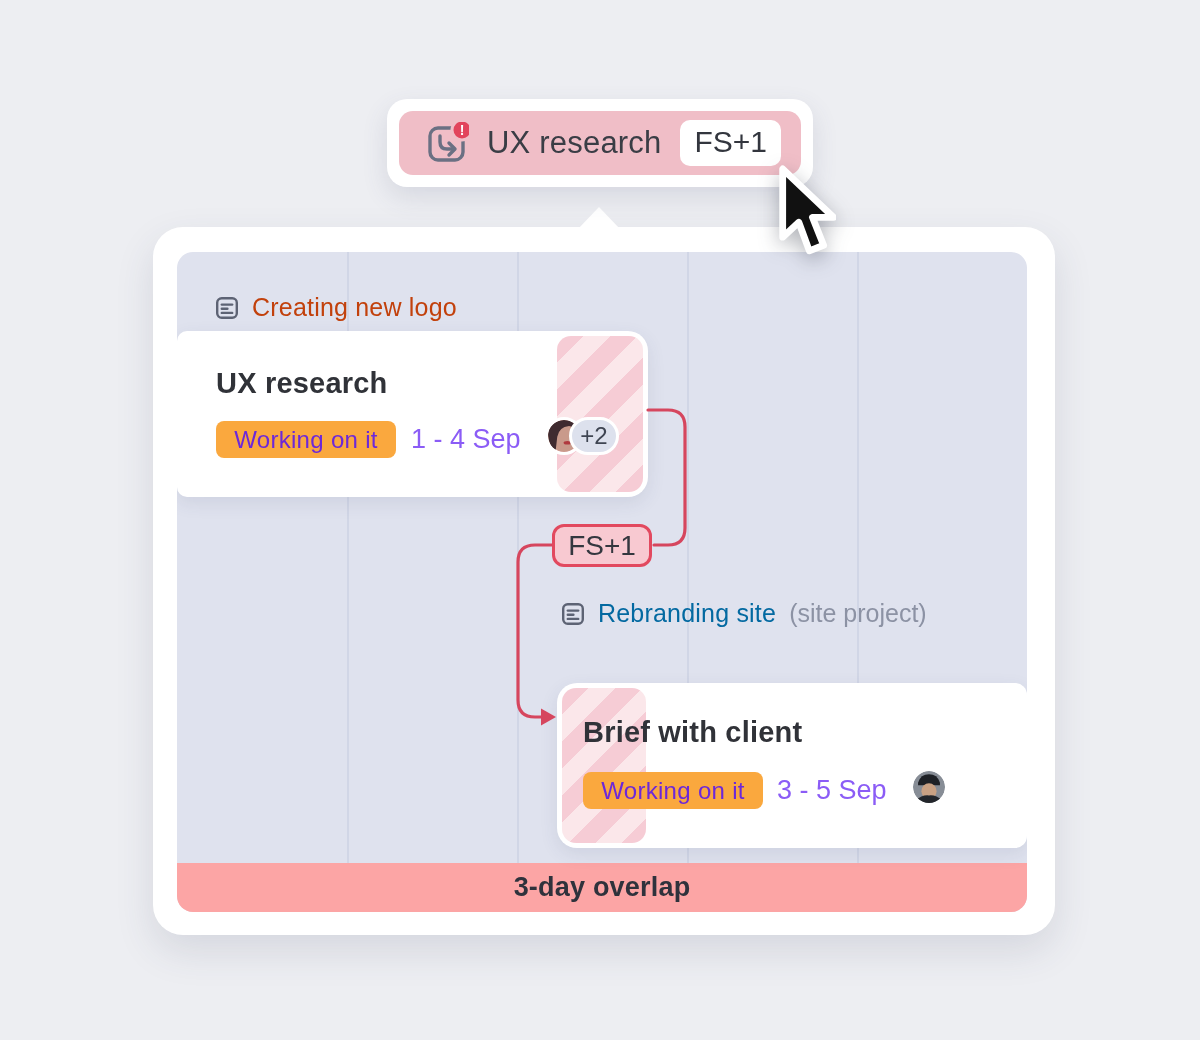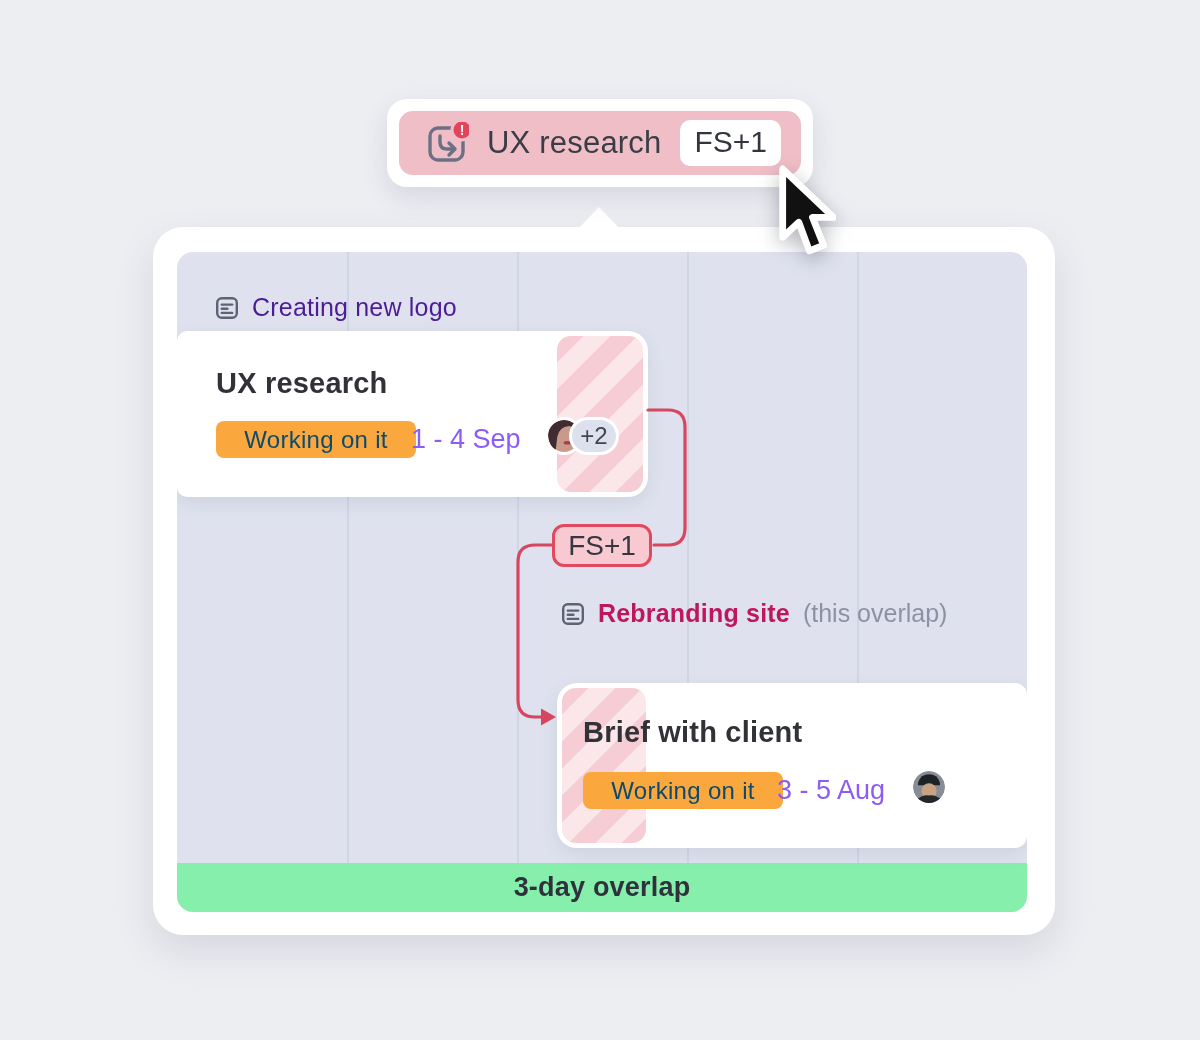--- a/index.html
+++ b/index.html
@@ -27,44 +27,44 @@
     filter:drop-shadow(0 6px 10px rgba(40,45,60,.35)); }
 
   
   .main-card { position:absolute; left:153px; top:227px; width:902px; height:708px;
     background:#ffffff; border-radius:30px; box-shadow:0 16px 38px rgba(55,65,95,.13); z-index:1; }
   .panel { position:absolute; left:24px; top:25px; width:850px; height:660px;
     border-radius:16px; overflow:hidden; background:#dfe2ee; display:flex; flex-direction:column; }
   .grid-area { position:relative; flex:1; }
   .gridline { position:absolute; top:0; bottom:0; width:2px; background:#d1d6e6; }
 
-  .overlap-bar { height:49px; background:#86efac; display:flex; align-items:center; justify-content:center; }
+  .overlap-bar { height:49px; background:#fca5a5; display:flex; align-items:center; justify-content:center; }
   .overlap-bar span { font-size:27px; font-weight:700; color:#2f323c; letter-spacing:.2px; }
 
   
   .group-header { position:absolute; display:flex; align-items:center; gap:13px; z-index:1; }
-  .group-header .gname { font-size:25px; font-weight:500; color:#4c1d95; letter-spacing:.2px; }
+  .group-header .gname { font-size:25px; font-weight:500; color:#c2410c; letter-spacing:.2px; }
   .group-header .gsuffix { font-size:25px; font-weight:400; color:#8c92a4; }
   .gh-1 { left:38px; top:41px; }
   .gh-2 { left:384px; top:347px; }
 
   
   .task-card { position:absolute; background:#ffffff; box-shadow:0 6px 18px rgba(60,70,110,.10); z-index:2; }
   .task-1 { left:0; top:79px; width:471px; height:166px; border-radius:10px 20px 20px 10px; }
   .task-2 { left:380px; top:389px; width:470px; height:165px; border-radius:20px 12px 12px 20px;margin-top:42px; }
   .stripes { position:absolute; top:5px; bottom:5px; border-radius:14px;
     background:repeating-linear-gradient(135deg,#f6ccd5 0 19px,#fbe7ea 19px 38px); }
   .stripes-right { right:5px; width:86px; }
   .stripes-left { left:5px; width:84px; }
   .task-title { position:absolute; font-size:29px; font-weight:700; color:#303238; letter-spacing:.2px; }
   .t1-title { left:39px; top:36px; }
   .t2-title { left:26px; top:33px; }
-  .status-badge { position:absolute; width:200px; height:37px; background:#faa83e; border-radius:8px;
+  .status-badge { position:absolute; width:180px; height:37px; background:#faa83e; border-radius:8px;
     display:flex; align-items:center; justify-content:center;
-    font-size:24px; color:#0c4a6e; letter-spacing:.3px; }
+    font-size:24px; color:#6d28d9; letter-spacing:.3px; }
   .t1-badge { left:39px; top:90px; }
   .t2-badge { left:26px; top:89px; }
   .task-dates { position:absolute; font-size:27px; color:#8b5cf6; height:37px; display:flex; align-items:center; }
   .t1-dates { left:234px; top:90px; }
   .t2-dates { left:220px; top:89px; }
 
   .avatar { position:absolute; width:38px; height:38px; border-radius:50%;
     border:3px solid #ffffff; overflow:hidden; }
   .t1-avatar { left:368px; top:86px; z-index:2; }
   .t2-avatar { left:353px; top:85px; }
@@ -148,29 +148,29 @@
 
         <div class="dep-badge">FS+1</div>
 
         <div class="group-header gh-2">
           <svg width="24" height="24" viewBox="0 0 24 24">
             <rect x="2.2" y="2.2" width="19.6" height="19.6" rx="4.5" fill="none" stroke="#5d6374" stroke-width="2.4"></rect>
             <line x1="6.8" y1="8.6" x2="17.2" y2="8.6" stroke="#5d6374" stroke-width="2.4" stroke-linecap="round"></line>
             <line x1="6.8" y1="12.8" x2="12.4" y2="12.8" stroke="#5d6374" stroke-width="2.4" stroke-linecap="round"></line>
             <line x1="6.8" y1="16.9" x2="17.2" y2="16.9" stroke="#5d6374" stroke-width="2.4" stroke-linecap="round"></line>
           </svg>
-          <span class="gname" style="font-weight:700; color:#be185d;">Rebranding site</span>
-          <span class="gsuffix">(this overlap)</span>
+          <span class="gname" style="font-weight:400; color:#0369a1;">Rebranding site</span>
+          <span class="gsuffix">(site project)</span>
         </div>
 
         <div class="task-card task-2">
           <div class="stripes stripes-left"></div>
           <div class="task-title t2-title">Brief with client</div>
           <div class="status-badge t2-badge">Working on it</div>
-          <div class="task-dates t2-dates">3 - 5 Aug</div>
+          <div class="task-dates t2-dates">3 - 5 Sep</div>
           <div class="avatar t2-avatar">
             <svg width="32" height="32" viewBox="0 0 38 38">
               <circle cx="19" cy="19" r="19" fill="#878d96"></circle>
               <path d="M6,14 Q9,4 19,4 Q29,4 32,14 L32,17 L6,17 Z" fill="#1e2126"></path>
               <ellipse cx="19" cy="24" rx="9" ry="9.5" fill="#c9a183"></ellipse>
               <path d="M3,35 Q11,28 19,29 Q27,28 35,35 L31,38 L7,38 Z" fill="#23262b"></path>
             </svg>
           </div>
         </div>
       </div>

